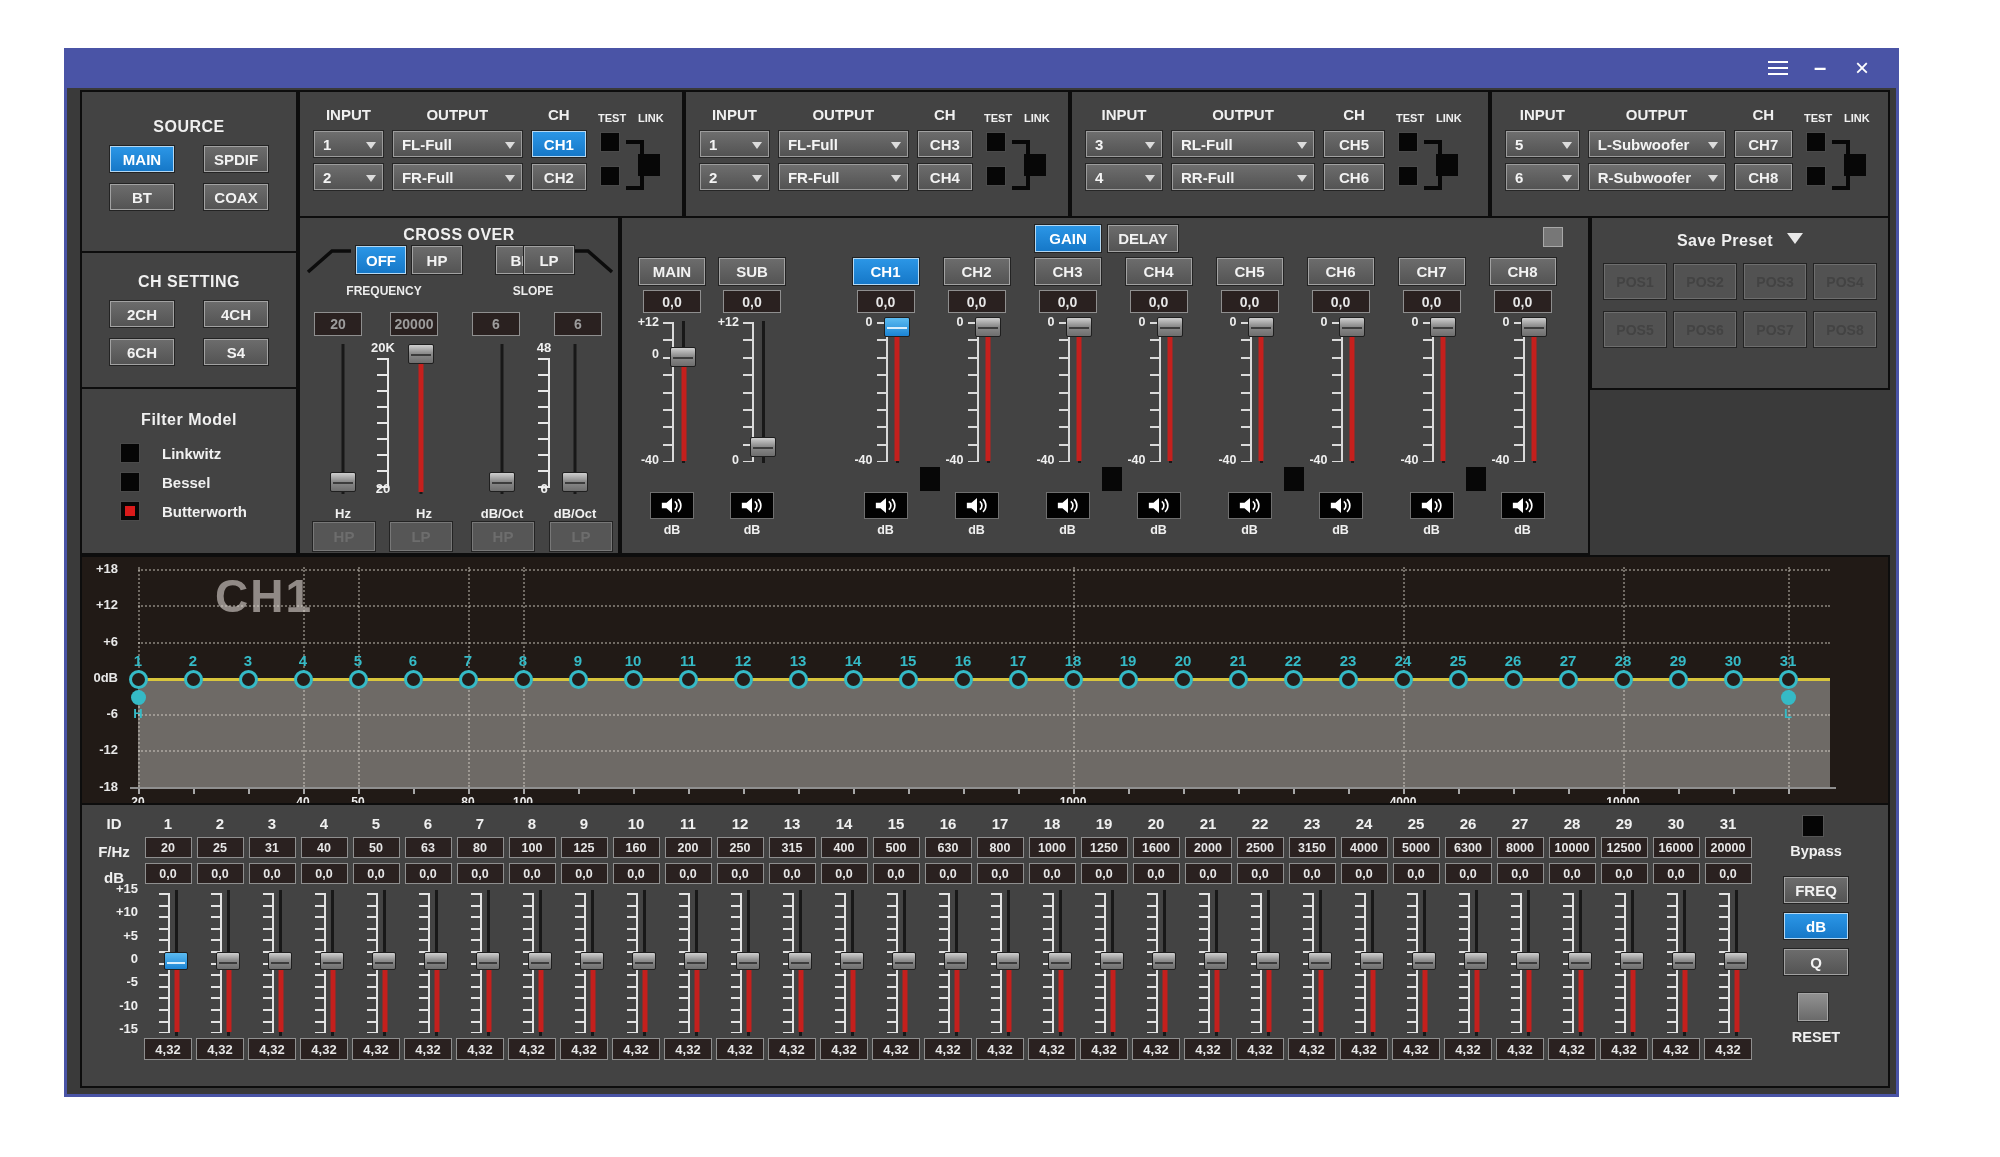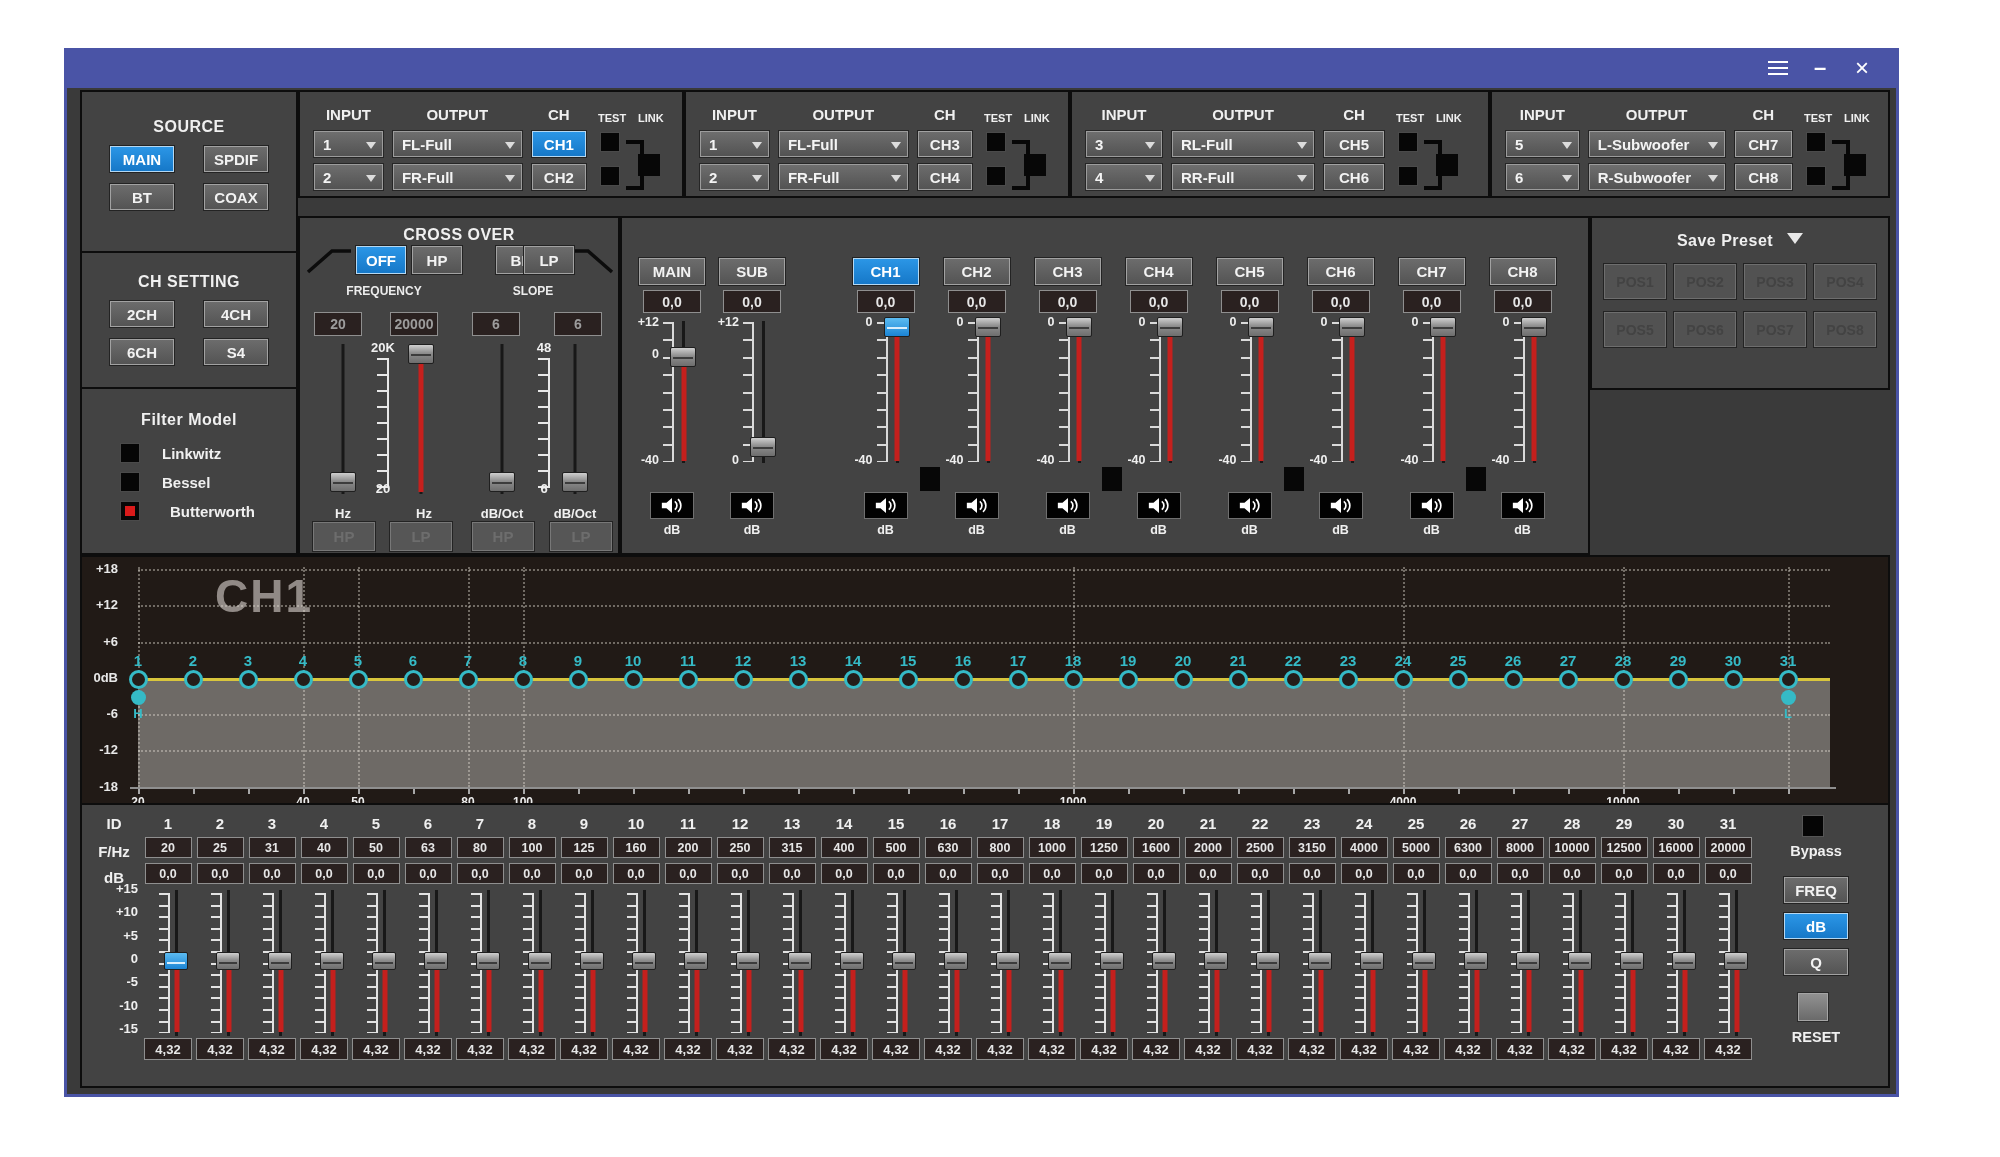--- a/index.html
+++ b/index.html
@@ -10,21 +10,21 @@
   .titlebar{position:absolute;left:64px;top:48px;width:1835px;height:40px;background:#4a54a6;}
   .tb-ico{position:absolute;top:0;height:40px;width:34px;display:flex;align-items:center;justify-content:center;cursor:pointer;color:#fff;}
   .i-menu{right:104px;}
   .menu-bar{width:20px;height:2.5px;background:#fff;box-shadow:0 -6px 0 #fff,0 6px 0 #fff;}
   .i-min{right:62px;font-size:22px;}
   .i-close{right:20px;font-size:24px;font-weight:normal;}
   .panel{position:absolute;background:#434343;border:2px solid #0d0d0d;box-sizing:border-box;}
   .p-src{left:80px;top:90px;width:218px;height:163px;}
   .p-chset{left:80px;top:251px;width:218px;height:138px;}
   .p-filter{left:80px;top:387px;width:218px;height:168px;}
-  .p-io{top:90px;height:108px;}
+  .p-io{top:90px;height:128px;}
   .p-xover{left:298px;top:216px;width:322px;height:339px;}
   .p-gain{left:620px;top:216px;width:970px;height:339px;}
   .p-save{left:1590px;top:216px;width:300px;height:174px;}
   .p-load{left:1590px;top:388px;width:300px;height:167px;}
   .p-graph{left:80px;top:555px;width:1810px;height:250px;background:#211a16;}
   .p-eq{left:80px;top:803px;width:1810px;height:285px;}
   .ptitle{text-align:center;font-size:16px;letter-spacing:.5px;}
   .btn{display:flex;align-items:center;justify-content:center;background:linear-gradient(#6c6c6c,#545454);
     border:1px solid #a2a2a2;outline:1px solid #232323;color:#f2f2f2;font-size:15px;font-weight:bold;cursor:pointer;box-sizing:border-box;}
   .btn.active{background:linear-gradient(#2b96e6,#1678c8);border-color:#b5d8f2;color:#fff;}
@@ -161,21 +161,21 @@
           <span style="margin-left: 22px; font-size: 15px;">Linkwitz</span>
         </div>
         <div style="display: flex; align-items: center; margin-bottom: 9px;">
           <span class="cb"></span>
           <span style="margin-left: 22px; font-size: 15px;">Bessel</span>
         </div>
         <div style="display: flex; align-items: center; margin-bottom: 9px;">
           <span class="cb">
             <span class="red"></span>
           </span>
-          <span style="margin-left: 30px; font-size: 15px;">Butterworth</span>
+          <span style="margin-left: 22px; font-size: 15px;">Butterworth</span>
         </div>
       </div>
   </div>
 
   <div id="io-root">
       <div class="panel p-io" style="left: 298px; width: 386px;">
         <div class="io-flex">
           <div class="io-col" style="width: 76px;">
             <div class="hd">INPUT</div>
             <div class="dd">1</div>
@@ -352,20 +352,25 @@
       </div>
     <div id="xo-dis">
         <div class="btn dim xo-dis" style="left: 13px;">HP</div>
         <div class="btn dim xo-dis" style="left: 90px;">LP</div>
         <div class="btn dim xo-dis" style="left: 172px;">HP</div>
         <div class="btn dim xo-dis" style="left: 250px;">LP</div>
       </div>
   </div>
 
   <div class="panel p-gain">
+    <div class="gain-tabs">
+      <div class="btn active" style="position:absolute;left:413px;width:66px;height:27px;">GAIN</div>
+      <div class="btn" style="position:absolute;left:486px;width:70px;height:27px;">DELAY</div>
+      <div style="position:absolute;left:921px;top:2px;width:20px;height:20px;background:#777;border:1px solid #a8a8a8;box-sizing:border-box;"></div>
+    </div>
     <div class="gain-strips" id="gain-strips">
         <div class="strip" style="width: 80px;">
           <div class="btn chbtn">MAIN</div>
           <div class="vb">0,0</div>
           <div class="gfader">
             <div class="gf-ticks"></div>
             <div class="gf-rail"></div>
             <div class="redseg" style="left: 44.5px; top: 46px; height: 98px;"></div>
             <div class="handle" style="left: 44px; top: 30px;"></div>
             <div class="gf-lbl" style="top: -2px;">+12</div>

